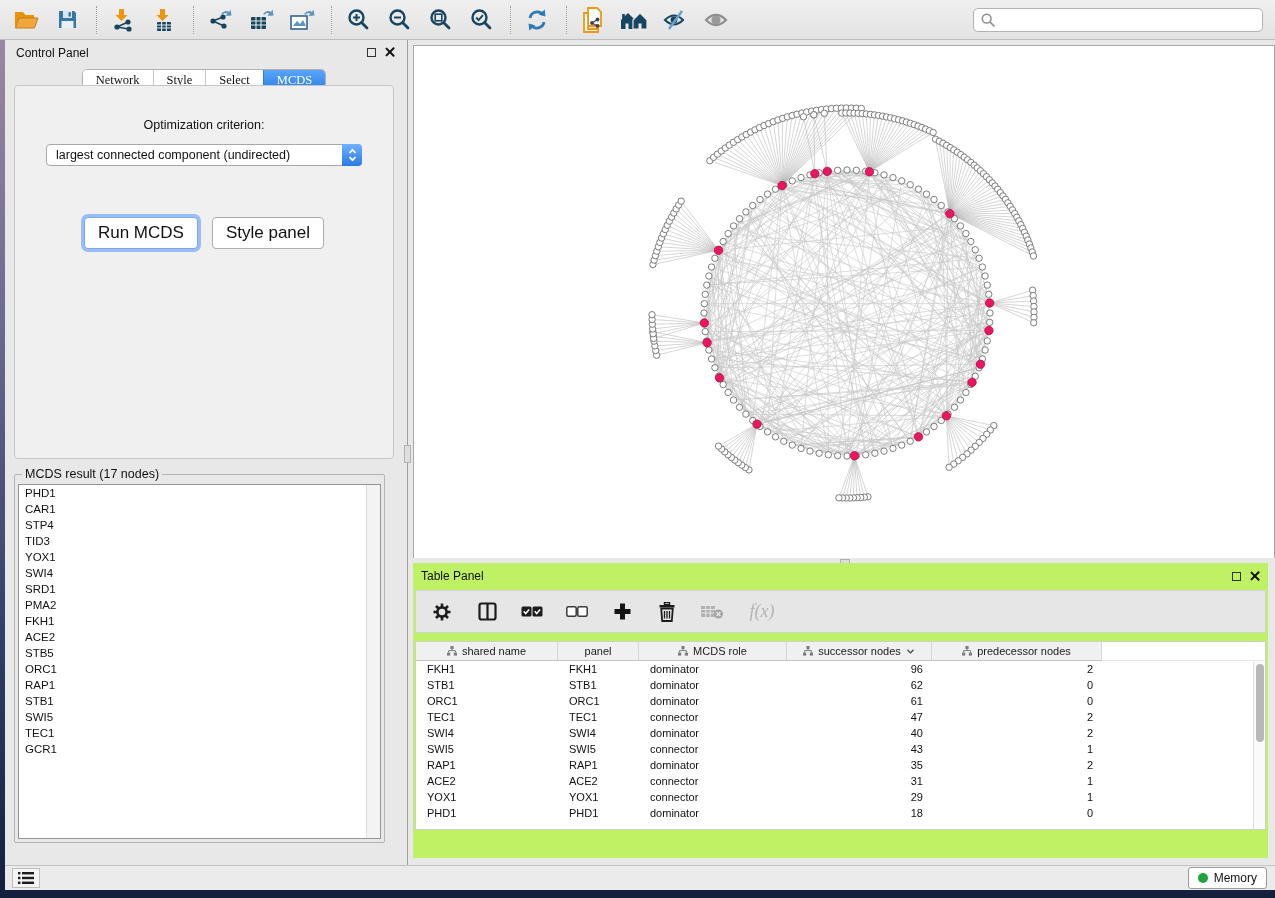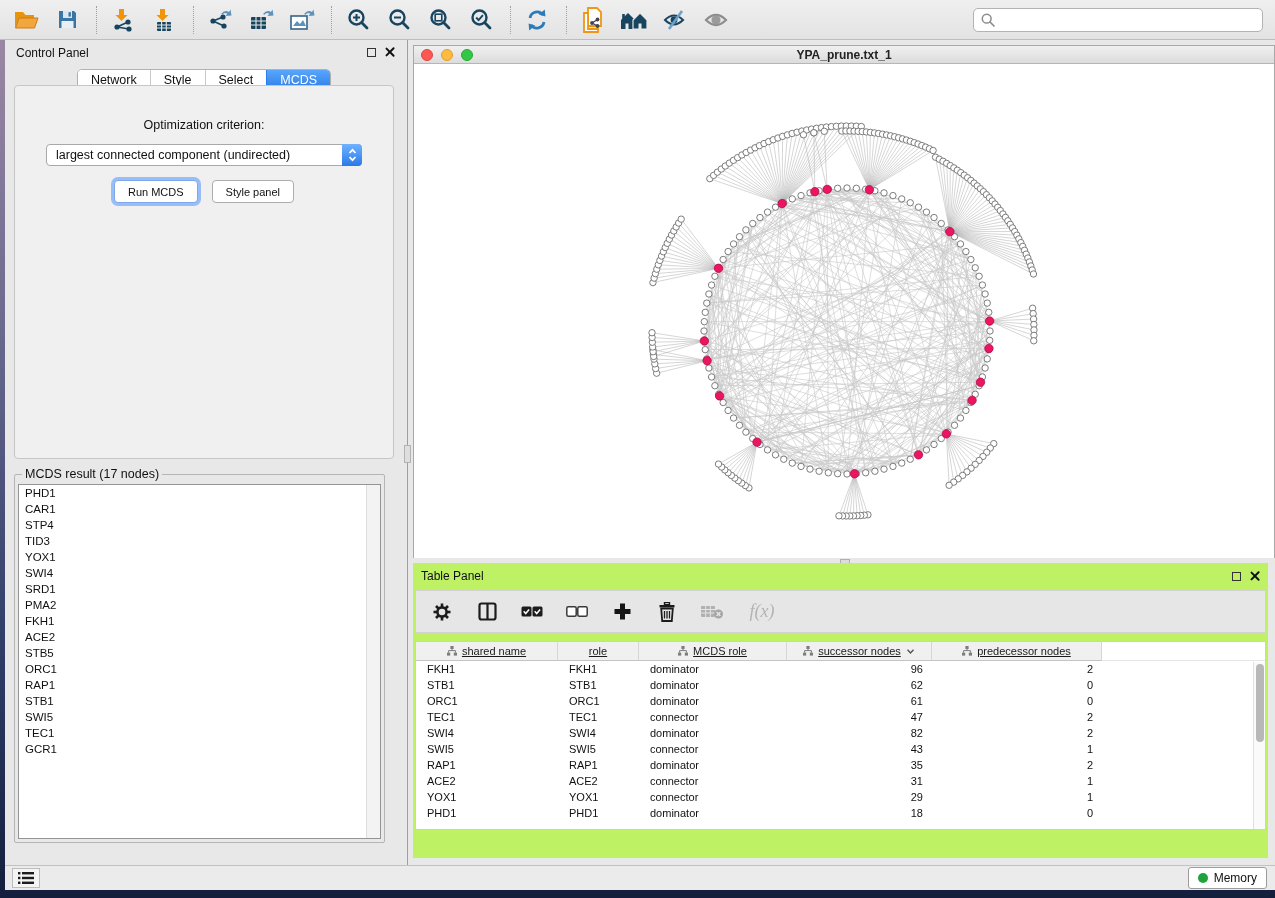--- a/index.html
+++ b/index.html
@@ -30,35 +30,35 @@
   .panel-icons { position:absolute; right:8px; top:7px; display:flex; gap:9px; align-items:center; }
   .float-icon { width:9px; height:9px; border:1.5px solid #333; background:transparent; }
   .close-icon  { width:10px; height:10px; position:relative; }
   .close-icon:before, .close-icon:after { content:""; position:absolute; left:4px; top:-1px;
     width:2.4px; height:12px; background:#111; border-radius:1px; }
   .close-icon:before { transform:rotate(45deg); } .close-icon:after { transform:rotate(-45deg); }
 
   .cp-tabs { position:absolute; top:29px; left:0; right:0; display:flex; justify-content:center; }
   .seg { display:inline-flex; border:1px solid #b2b2b2; border-radius:5px; overflow:hidden; background:#fff;
     box-shadow:0 1px 1px rgba(0,0,0,.08); }
-  .seg-item { padding:3px 13px; font-size:12.5px; color:#111; background:#fff; border-left:1px solid #c9c9c9; cursor:default; white-space:nowrap;}
+  .seg-item { padding:3px 13px; font-size:12.5px; color:#111; background:#fff; border-left:1px solid #c9c9c9; cursor:default; white-space:nowrap;font-family:Liberation Serif, serif;}
   .seg-item:first-child { border-left:none; }
   .seg-item.sel { background:linear-gradient(#58a6fb,#2c7ce9); color:#fff; border-left-color:#2c7ce9; }
 
   .cp-inner { position:absolute; left:9px; top:45px; width:380px; height:374px;
     background:#f0f0f0; border:1px solid #c6c6c6; border-radius:4px; }
   .opt-label { margin-top:32px; text-align:center; font-size:12.5px; color:#111; }
   .dropdown { margin:12px auto 0; width:316px; height:22px; background:#fff;
     border:1px solid #a8a8a8; border-radius:4px; display:flex; align-items:center; position:relative; }
   .dropdown .dd-text { flex:1; font-size:12.5px; padding-left:9px; color:#111; white-space:nowrap; }
   .dd-stepper { width:20px; height:22px; margin:-1px -1px -1px 0; border-radius:0 4px 4px 0;
     background:linear-gradient(#6fb2ff,#2a79e8); display:flex; align-items:center; justify-content:center; }
   .btn-row { margin-top:14px; display:flex; justify-content:center; gap:14px; }
-  .push-btn { height:23px; padding:0 13px; background:#fff; border:1px solid #adadad; border-radius:4px;
-    font-size:11px; color:#111; display:flex; align-items:center; }
+  .push-btn { height:32px; padding:0 13px; background:#fff; border:1px solid #adadad; border-radius:4px;
+    font-size:17px; color:#111; display:flex; align-items:center;margin-top:37px; }
   .push-btn.focused { box-shadow:0 0 0 3px rgba(82,148,255,.55); border-color:#7aa8e8; }
 
   .mcds-fieldset { position:absolute; left:9px; top:427px; width:371px; height:376px;
     border:1px solid #b5b5b5; border-radius:2px; padding:3px; }
   .mcds-fieldset legend { font-size:12.5px; color:#111; padding:0 3px; margin-left:4px; }
   .listbox { position:relative; width:100%; height:100%; background:#fff; border:1px solid #949494; overflow:hidden; }
   .listbox .item { font-size:11.5px; line-height:16px; padding-left:6px; color:#111; }
   .list-track { position:absolute; right:0; top:0; bottom:0; width:14px; background:#f3f3f3; border-left:1px solid #dcdcdc; }
 
   .v-splitter { position:absolute; left:398px; top:0; width:10px; height:825px; }
@@ -87,21 +87,21 @@
   .tp-header { position:relative; height:27px; }
   .tp-toolbar { margin:0 2px; height:43px; background:#e6e6e6; border:1px solid #d2d2d2;
     display:flex; align-items:center; padding-left:14px; gap:21px; }
   .tp-tool { display:flex; align-items:center; justify-content:center; width:24px; height:24px; }
   .fx { font-family:"Liberation Serif", serif; font-style:italic; font-size:18px; color:#b3b3b3; }
 
   .tp-table { position:absolute; left:2px; top:78px; right:2px; height:189px;
     background:#fff; border:1px solid #cfcfcf; overflow:hidden; }
   .thead { display:flex; height:19px; }
   .th { background:#f0f0f0; border-right:1px solid #d6d6d6; border-bottom:1px solid #c4c4c4;
-    display:flex; align-items:center; justify-content:center; gap:5px; font-size:11px; color:#1a1a1a;text-decoration:underline; }
+    display:flex; align-items:center; justify-content:center; gap:5px; font-size:11px; color:#1a1a1a; }
   .th-fill { flex:1; background:#fff; border-bottom:1px solid #e6e6e6; }
   .trow { display:flex; height:16px; align-items:center; }
   .td { font-size:11px; color:#111; white-space:nowrap; overflow:hidden; }
   .td.left { padding-left:11px; text-align:left; }
   .td.num  { padding-right:9px; text-align:right; }
   .tp-scroll { position:absolute; right:0; top:20px; bottom:0; width:12px; background:#fafafa; border-left:1px solid #e0e0e0;}
   .tp-thumb { position:absolute; left:2px; top:2px; width:8px; height:78px; background:#b8b8b8; border-radius:4px; }
 
   .tp-tabs { position:absolute; left:0; right:0; bottom:3px; display:flex; justify-content:center; }
 
@@ -318,28 +318,20 @@
       </fieldset>
     </div>
 
     <div class="v-splitter">
       <div class="line"></div>
         <div class="grip"></div>
     </div>
 
     <div class="right-col">
       <div class="net-window">
-        <div class="net-titlebar">
-          <div class="lights">
-            <div class="light red"></div>
-            <div class="light yellow"></div>
-            <div class="light green"></div>
-          </div>
-          <div class="net-title">YPA_prune.txt_1</div>
-        </div>
         <svg class="net-canvas" id="net-svg" viewBox="0 0 860 494">
             <g stroke="#909090" stroke-width="0.6" opacity="0.5">
               <line x1="368.0793585372448" y1="139.58606704106342" x2="353.5534566781969" y2="385.90015455926397"></line>
               <line x1="368.0793585372448" y1="139.58606704106342" x2="478.96584353835215" y2="402.4110085178001"></line>
               <line x1="368.0793585372448" y1="139.58606704106342" x2="314.099845440736" y2="187.55345667819694"></line>
               <line x1="368.0793585372448" y1="139.58606704106342" x2="309.1583672588253" y2="338.50000000000006"></line>
               <line x1="368.0793585372448" y1="139.58606704106342" x2="556.8416327411747" y2="195.5"></line>
               <line x1="368.0793585372448" y1="139.58606704106342" x2="414.33475451253264" y2="408.7766151764549"></line>
               <line x1="368.0793585372448" y1="139.58606704106342" x2="574.7766151764549" y2="285.66524548746736"></line>
               <line x1="368.0793585372448" y1="139.58606704106342" x2="338.71354844069015" y2="374.5130924694938"></line>
@@ -1205,21 +1197,21 @@
               <div class="th" style="width: 142px;">
                 <svg width="10" height="10" viewBox="0 0 10 10">
                   <rect x="3.4" y="0" width="3.2" height="3" fill="#7d7d7d"></rect>
                   <rect x="0" y="6.6" width="3.2" height="3" fill="#7d7d7d"></rect>
                   <rect x="6.8" y="6.6" width="3.2" height="3" fill="#7d7d7d"></rect>
                   <path d="M5 3 v1.6 M1.6 6.6 V4.6 h6.8 v2" stroke="#7d7d7d" fill="none"></path>
                 </svg>
                 <span>shared name</span>
               </div>
               <div class="th" style="width: 81px;">
-                <span>role</span>
+                <span>panel</span>
               </div>
               <div class="th" style="width: 148px;">
                 <svg width="10" height="10" viewBox="0 0 10 10">
                   <rect x="3.4" y="0" width="3.2" height="3" fill="#7d7d7d"></rect>
                   <rect x="0" y="6.6" width="3.2" height="3" fill="#7d7d7d"></rect>
                   <rect x="6.8" y="6.6" width="3.2" height="3" fill="#7d7d7d"></rect>
                   <path d="M5 3 v1.6 M1.6 6.6 V4.6 h6.8 v2" stroke="#7d7d7d" fill="none"></path>
                 </svg>
                 <span>MCDS role</span>
               </div>
@@ -1272,21 +1264,21 @@
                 <div class="td left" style="width: 142px;">TEC1</div>
                 <div class="td left" style="width: 81px;">TEC1</div>
                 <div class="td left" style="width: 148px;">connector</div>
                 <div class="td num" style="width: 145px;">47</div>
                 <div class="td num" style="width: 170px;">2</div>
               </div>
               <div class="trow">
                 <div class="td left" style="width: 142px;">SWI4</div>
                 <div class="td left" style="width: 81px;">SWI4</div>
                 <div class="td left" style="width: 148px;">dominator</div>
-                <div class="td num" style="width: 145px;">82</div>
+                <div class="td num" style="width: 145px;">40</div>
                 <div class="td num" style="width: 170px;">2</div>
               </div>
               <div class="trow">
                 <div class="td left" style="width: 142px;">SWI5</div>
                 <div class="td left" style="width: 81px;">SWI5</div>
                 <div class="td left" style="width: 148px;">connector</div>
                 <div class="td num" style="width: 145px;">43</div>
                 <div class="td num" style="width: 170px;">1</div>
               </div>
               <div class="trow">

